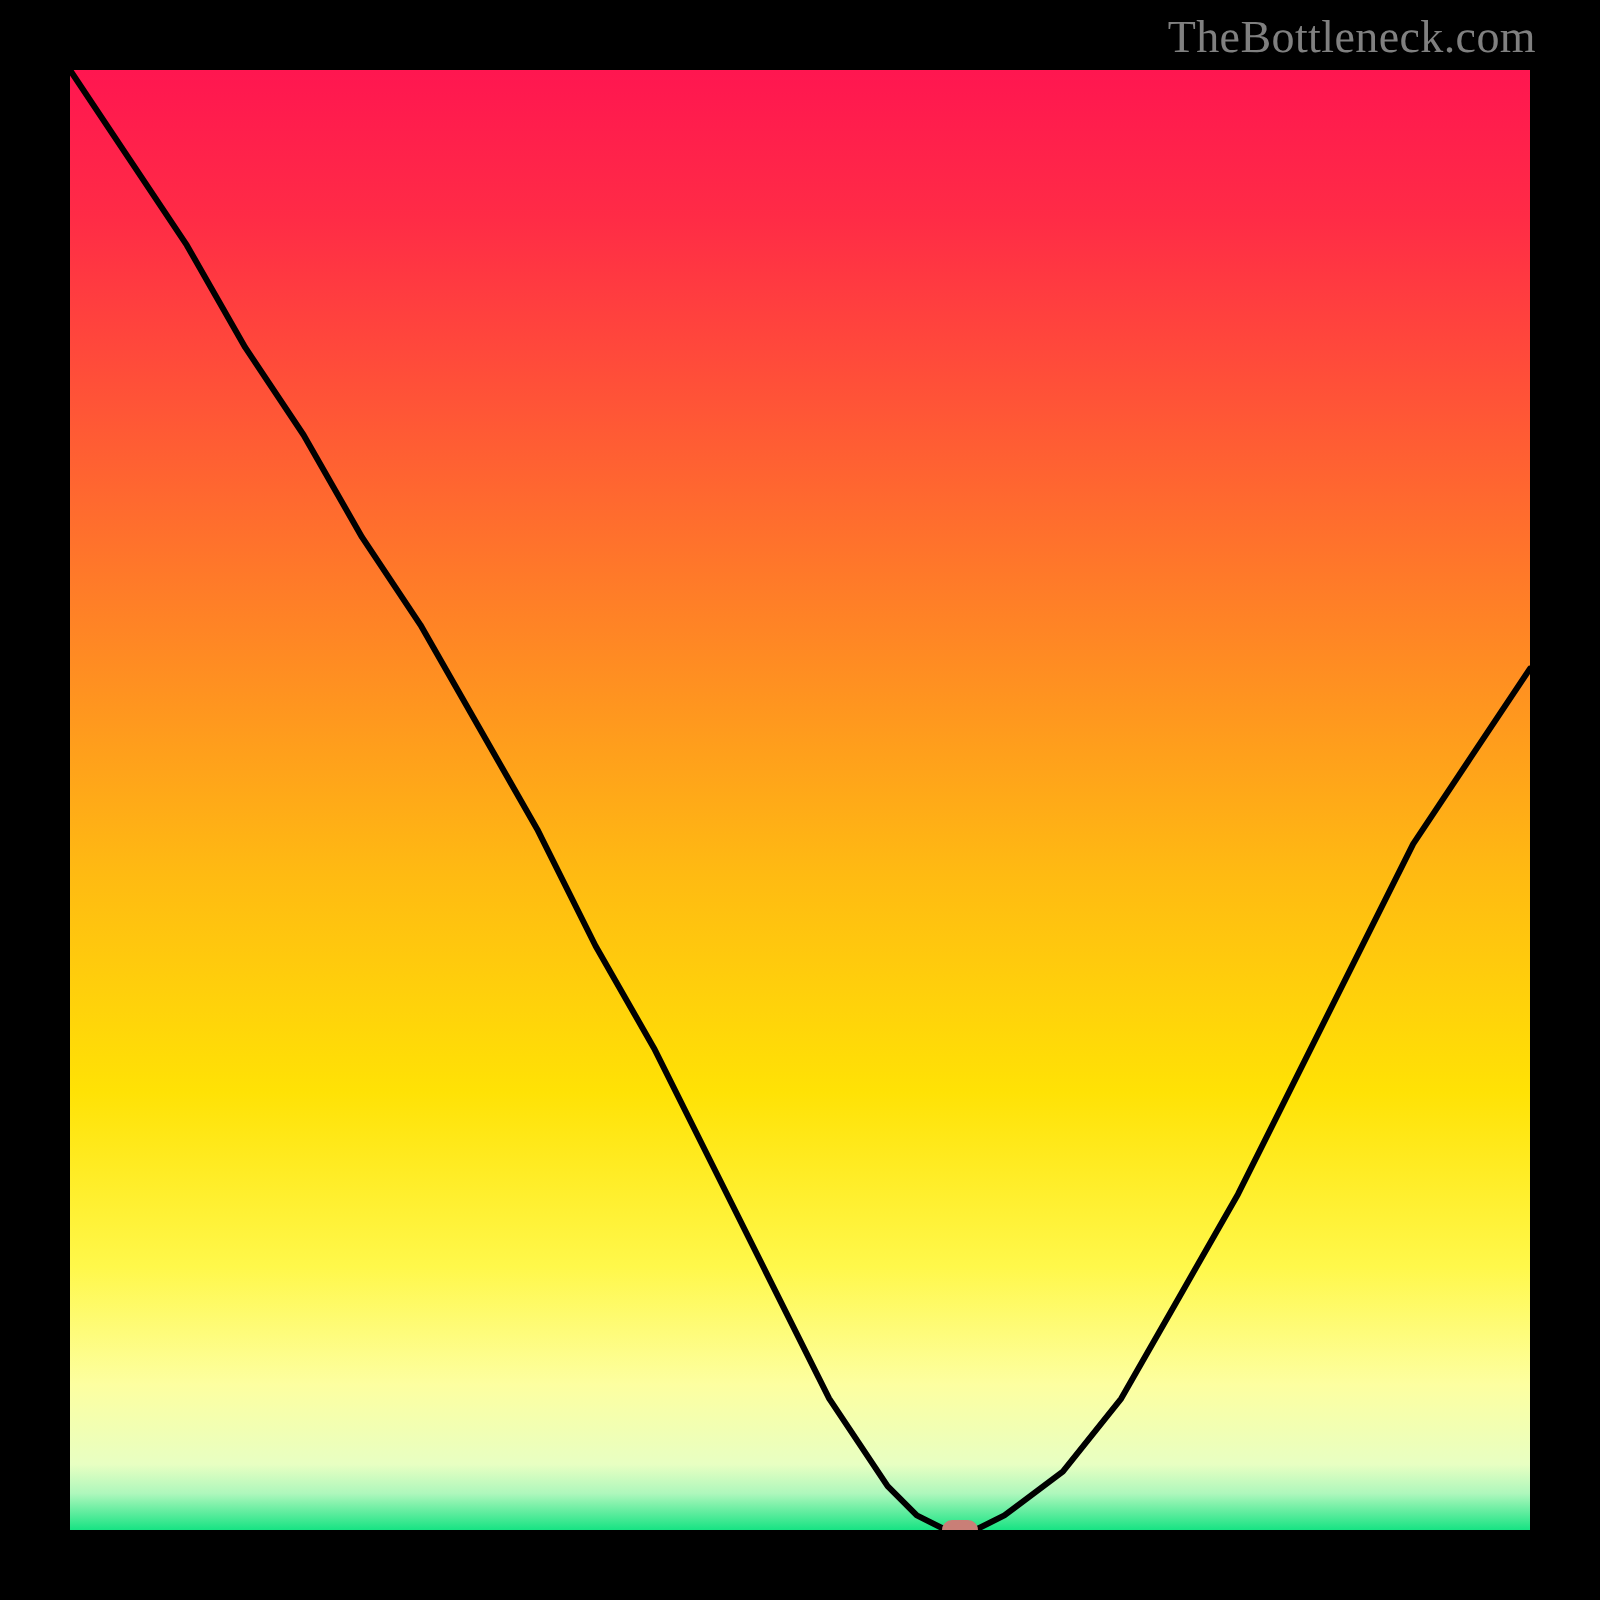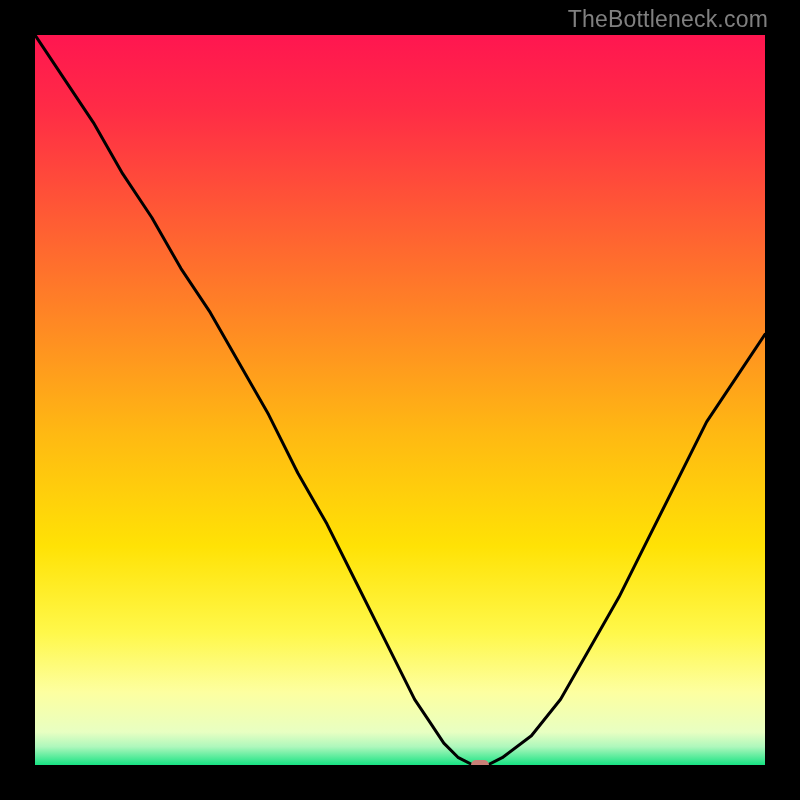--- a/index.html
+++ b/index.html
@@ -40,21 +40,21 @@
     width: 18px;
     height: 10px;
     border-radius: 5px;
     transform: translate(-50%, -50%);
   }
   .watermark {
     position: absolute;
     top: 6px;
     right: 32px;
     color: #808080;
-    font-family: Liberation Sans, sans-serif;
+    font-family: Liberation Serif, serif;
     font-size: 23px;
     font-weight: 400;
     letter-spacing: 0.2px;
   }
 </style>
 </head>
 <body>
 
 <div class="frame">
 

